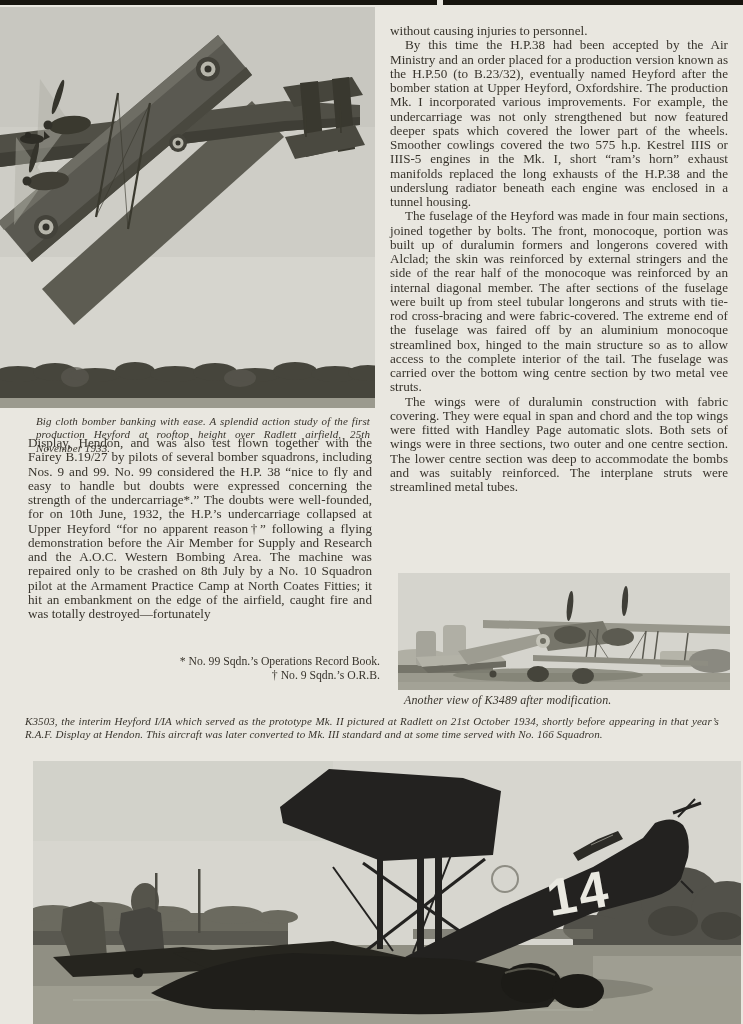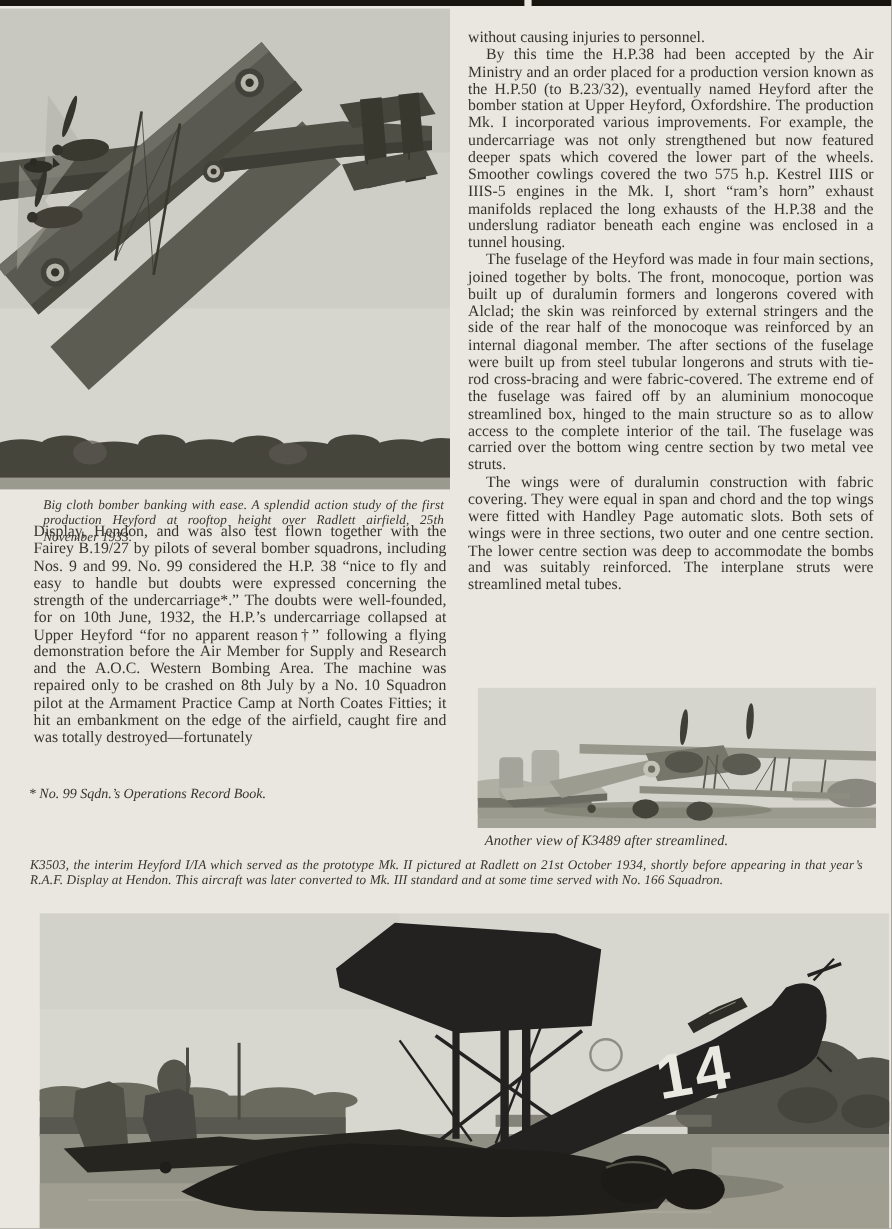--- a/index.html
+++ b/index.html
@@ -20,22 +20,22 @@
   }
   #capTL{left:36px;top:415px;width:334px;}
   #capMR{left:404px;top:694px;width:330px;text-align:left;font-size:12px;}
   #capB{left:25px;top:715px;width:694px;line-height:12.9px;}
   .bodytext{position:absolute;font-size:13.15px;line-height:14.25px;text-align:justify;}
   #leftBody{left:28px;top:436px;width:344px;}
   #rightCol{left:390px;top:11px;width:338px;margin-top:13px;}
   #rightCol p{margin:0;text-indent:15px;}
   #rightCol p.first{text-indent:0;}
   .footnotes{
-    position:absolute;left:24px;top:655px;width:344px;
-    font-size:11.7px;line-height:13.6px;font-style:italic;
+    position:absolute;left:36px;top:655px;width:344px;
+    font-size:11.7px;line-height:13.6px;text-align:right;
   }
   .footnotes div{padding-left:14px;text-indent:-14px;}
   svg text.marking{
     font-family:"Liberation Sans","DejaVu Sans",sans-serif;
     font-weight:bold;letter-spacing:3px;
   }
 </style>
 </head>
 <body>
 
@@ -238,26 +238,27 @@
       <circle cx="105" cy="212" r="5" fill="#1f1e1a"></circle>
     </g>
   </svg>
 
   <div id="capTL" class="caption">Big cloth bomber banking with ease. A splendid action study of the first production Heyford at rooftop height over Radlett airfield, 25th November 1933.</div>
 
   <div id="leftBody" class="bodytext">Display, Hendon, and was also test flown together with the Fairey B.19/27 by pilots of several bomber squadrons, including Nos. 9 and 99. No. 99 considered the H.P. 38 “nice to fly and easy to handle but doubts were expressed concerning the strength of the undercarriage*.” The doubts were well-founded, for on 10th June, 1932, the H.P.’s undercarriage collapsed at Upper Heyford “for no apparent reason†” following a flying demonstration before the Air Member for Supply and Research and the A.O.C. Western Bombing Area. The machine was repaired only to be crashed on 8th July by a No. 10 Squadron pilot at the Armament Practice Camp at North Coates Fitties; it hit an embankment on the edge of the airfield, caught fire and was totally destroyed—fortunately</div>
 
   <div class="footnotes">
     <div>* No. 99 Sqdn.’s Operations Record Book.</div>
+    <div>† No. 9 Sqdn.’s O.R.B.</div>
   </div>
 
   <div id="rightCol" class="bodytext">
     <p class="first">without causing injuries to personnel.</p>
     <p>By this time the H.P.38 had been accepted by the Air Ministry and an order placed for a production version known as the H.P.50 (to B.23/32), eventually named Heyford after the bomber station at Upper Heyford, Oxfordshire. The production Mk. I incorporated various improvements. For example, the undercarriage was not only strengthened but now featured deeper spats which covered the lower part of the wheels. Smoother cowlings covered the two 575 h.p. Kestrel IIIS or IIIS-5 engines in the Mk. I, short “ram’s horn” exhaust manifolds replaced the long exhausts of the H.P.38 and the underslung radiator beneath each engine was enclosed in a tunnel housing.</p>
     <p>The fuselage of the Heyford was made in four main sections, joined together by bolts. The front, monocoque, portion was built up of duralumin formers and longerons covered with Alclad; the skin was reinforced by external stringers and the side of the rear half of the monocoque was reinforced by an internal diagonal member. The after sections of the fuselage were built up from steel tubular longerons and struts with tie-rod cross-bracing and were fabric-covered. The extreme end of the fuselage was faired off by an aluminium monocoque streamlined box, hinged to the main structure so as to allow access to the complete interior of the tail. The fuselage was carried over the bottom wing centre section by two metal vee struts.</p>
     <p>The wings were of duralumin construction with fabric covering. They were equal in span and chord and the top wings were fitted with Handley Page automatic slots. Both sets of wings were in three sections, two outer and one centre section. The lower centre section was deep to accommodate the bombs and was suitably reinforced. The interplane struts were streamlined metal tubes.</p>
   </div>
 
-  <div id="capMR" class="caption">Another view of K3489 after streamlined.</div>
+  <div id="capMR" class="caption">Another view of K3489 after modification.</div>
 
   <div id="capB" class="caption">K3503, the interim Heyford I/IA which served as the prototype Mk. II pictured at Radlett on 21st October 1934, shortly before appearing in that year’s R.A.F. Display at Hendon. This aircraft was later converted to Mk. III standard and at some time served with No. 166 Squadron.</div>
 
 </div>
 
 </body></html>

